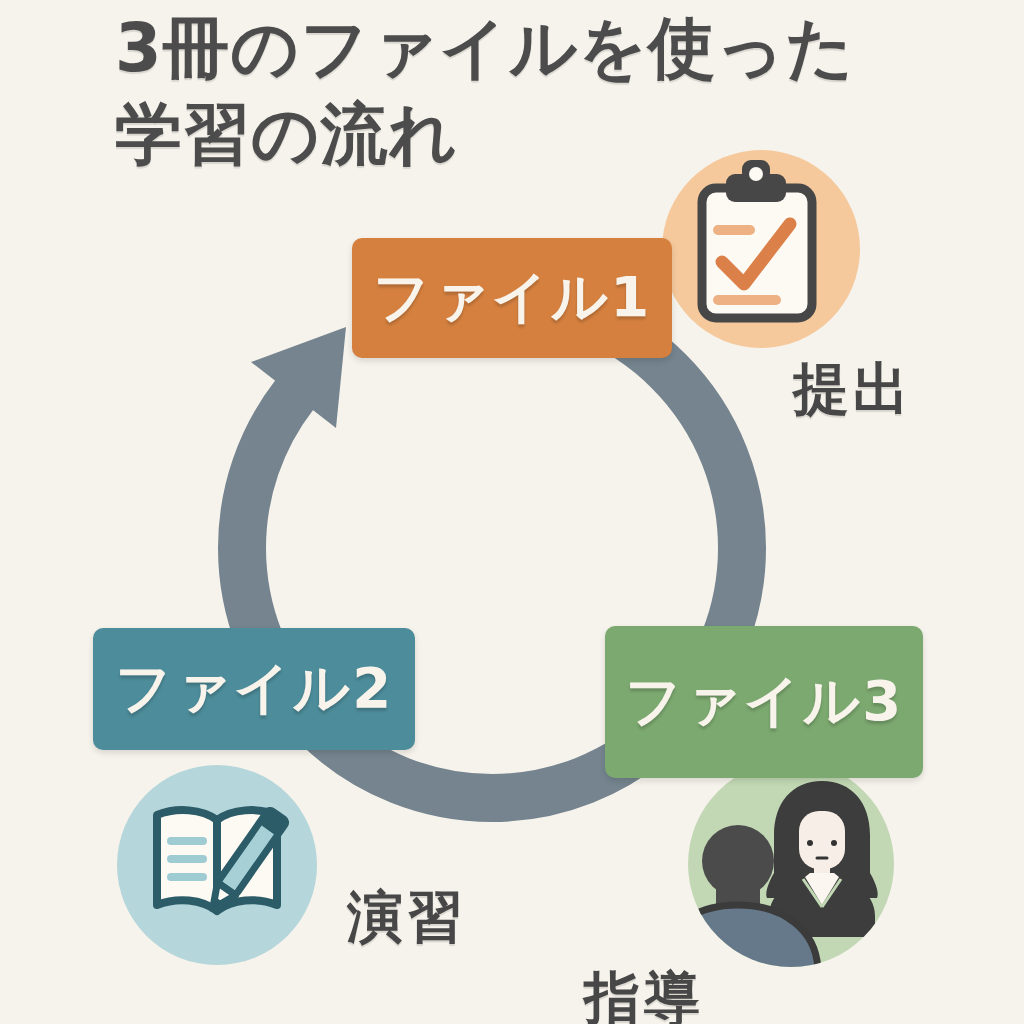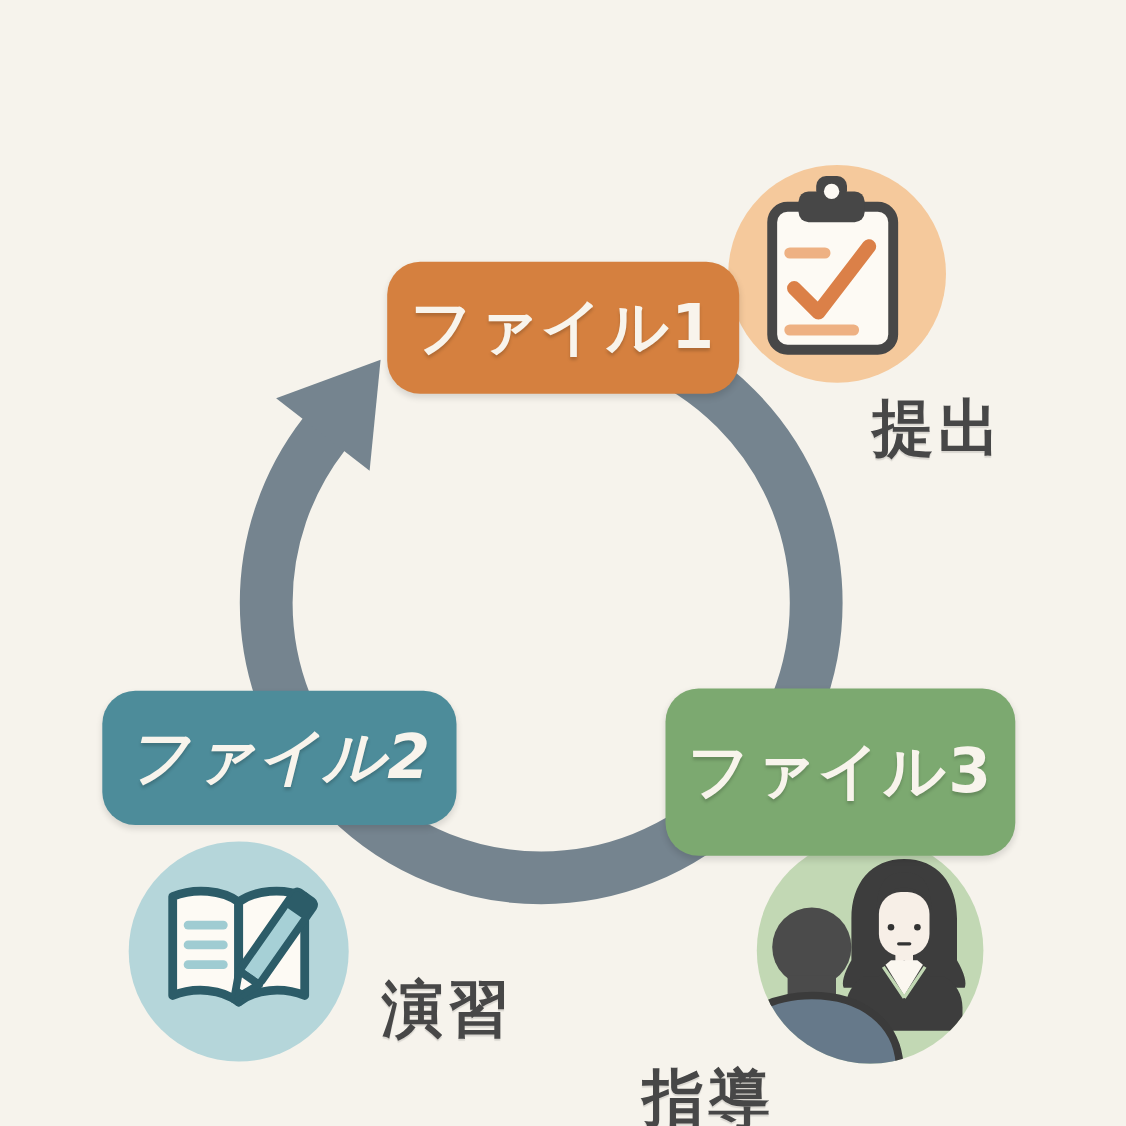--- a/index.html
+++ b/index.html
@@ -14,29 +14,29 @@
     font-size:67px;font-weight:bold;color:#4c4c4c;
     line-height:1.28;letter-spacing:1px;
     text-shadow:0 2px 1px rgba(0,0,0,0.12);
   }
   
   .ring-svg{position:absolute;left:0;top:0;z-index:1;}
   
   .node{
     position:absolute;z-index:3;
     display:flex;align-items:center;justify-content:center;
-    border-radius:30px;
+    border-radius:10px;
     box-shadow:0 3px 6px rgba(0,0,0,0.12);
   }
   .node span{
     color:#f8f4ec;font-size:56px;font-weight:bold;letter-spacing:2px;
     text-shadow:0 3px 3px rgba(0,0,0,0.18);
   }
   .node-file1{left:352px;top:238px;width:320px;height:120px;background:#d5803f;}
-  .node-file2{left:93px;top:628px;width:322px;height:122px;background:#4d8c9a;font-style:italic;}
+  .node-file2{left:93px;top:628px;width:322px;height:122px;background:#4d8c9a;}
   .node-file3{left:605px;top:626px;width:318px;height:152px;background:#7ca970;}
   
   .badge{
     position:absolute;z-index:2;border-radius:50%;overflow:hidden;
   }
   .badge svg{display:block;}
   .badge-submission{left:662px;top:150px;width:198px;height:198px;background:#f5c99c;}
   .badge-practice{left:117px;top:765px;width:200px;height:200px;background:#b5d6da;}
   .badge-guidance{left:688px;top:761px;width:206px;height:206px;background:#c2d8b4;}
   
@@ -47,20 +47,24 @@
   }
   .label-submission{left:793px;top:352px;}
   .label-practice{left:347px;top:880px;}
   .label-guidance{left:584px;top:942px;margin-top:19px;}
 </style>
 </head>
 <body>
 
 <div class="canvas">
 
+  <div class="title">
+    <div>3冊のファイルを使った</div>
+    <div>学習の流れ</div>
+  </div>
 
   <svg class="ring-svg" width="1024" height="1024" viewBox="0 0 1024 1024">
     <circle cx="492" cy="548" r="250" fill="none" stroke="#75848f" stroke-width="48" stroke-dasharray="950 110 511"></circle>
     <polygon points="251,362 346,327 336,428" fill="#75848f"></polygon>
   </svg>
 
   <div class="badge badge-submission">
     <svg width="198" height="198" viewBox="0 0 198 198">
       <rect x="40" y="38" width="110" height="130" rx="14" fill="#fdfaf4" stroke="#474747" stroke-width="9"></rect>
       <rect x="80" y="10" width="28" height="22" rx="9" fill="#474747"></rect>

